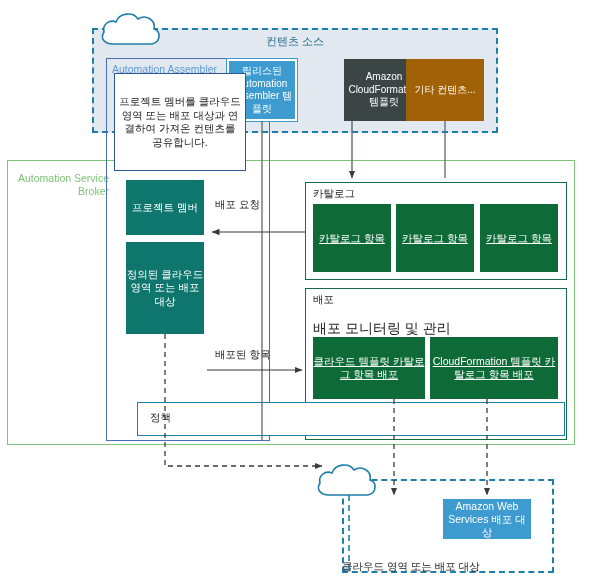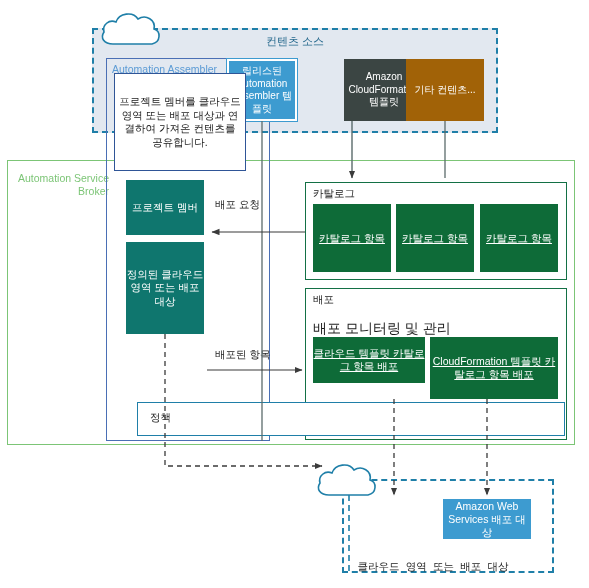--- a/index.html
+++ b/index.html
@@ -81,21 +81,21 @@
   .cat2{left:396px;top:204px;width:78px;height:68px;}
   .cat3{left:480px;top:204px;width:78px;height:68px;}
 
   
   .deploy-frame{
     left:305px;top:288px;width:262px;height:152px;
     border:1.5px solid #137045;background:#ffffff;
   }
   .deploy-title{left:313px;top:293px;color:#1b1b1b;font-size:10.5px;}
   .deploy-sub{left:313px;top:312px;color:#1b1b1b;font-size:14px;margin-top:8px;}
-  .dep1{left:313px;top:337px;width:112px;height:46px;}
+  .dep1{left:313px;top:337px;width:112px;height:62px;}
   .dep2{left:430px;top:337px;width:128px;height:62px;}
 
   
   .policy{
     left:137px;top:402px;width:428px;height:34px;
     border:1.5px solid #1f7fa8;background:#ffffff;
   }
   .policy-label{left:150px;top:411px;color:#1b1b1b;font-size:10.5px;}
 
   
@@ -103,22 +103,22 @@
     left:342px;top:479px;width:212px;height:94px;
     border:2px dashed #1f7fa8;background:transparent;
   }
   .blue{
     background:#3d9bd0;color:#ffffff;font-size:10.5px;line-height:13px;
     display:flex;align-items:center;justify-content:center;text-align:center;
   }
   .cloudzone-box{left:350px;top:499px;width:88px;height:58px;}
   .awstarget-box{left:443px;top:499px;width:88px;height:40px;}
   .bottom-caption{
-    left:327px;top:560px;width:212px;
-    color:#1b1b1b;font-size:10.5px;text-align:center;font-family:Liberation Mono, monospace;
+    left:342px;top:560px;width:212px;
+    color:#1b1b1b;font-size:10.5px;text-align:left;
   }
 
   
   .arrowlabel{color:#1b1b1b;font-size:10.5px;line-height:13px;}
   .lbl-request{left:215px;top:198px;}
   .lbl-deployed{left:215px;top:348px;}
 
   svg.overlay{position:absolute;left:0;top:0;width:589px;height:588px;pointer-events:none;}
 </style>
 </head>

